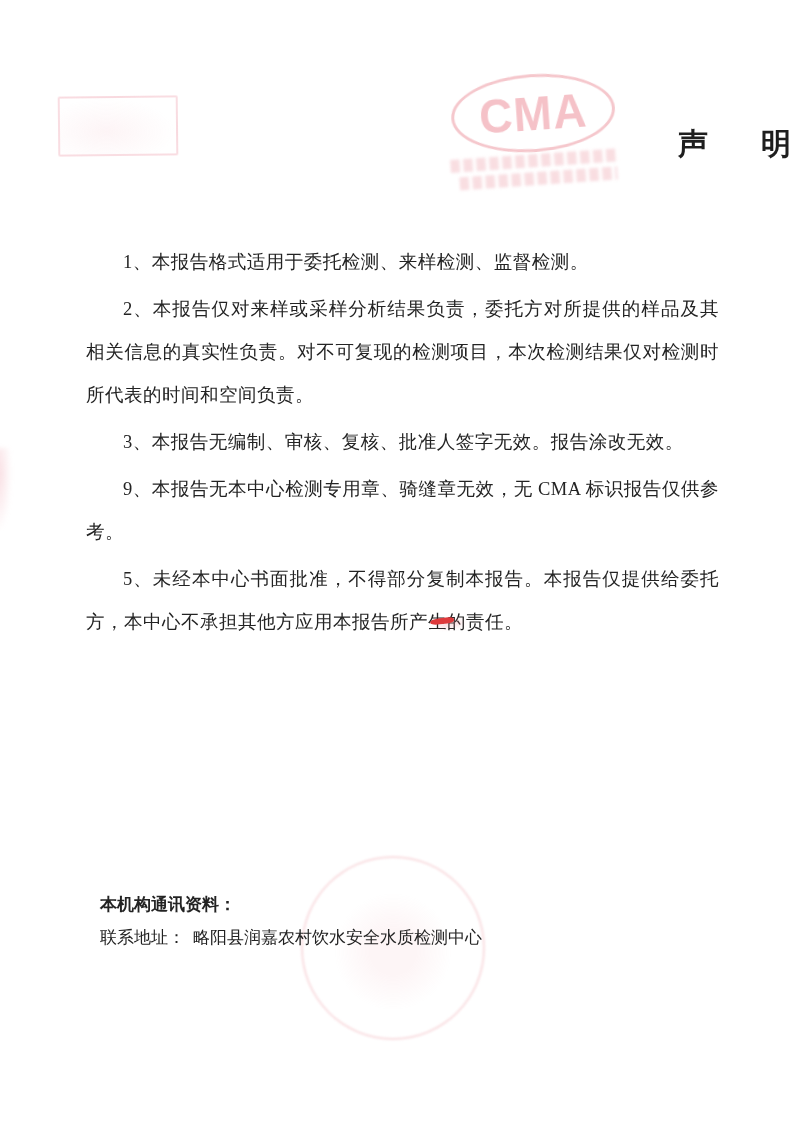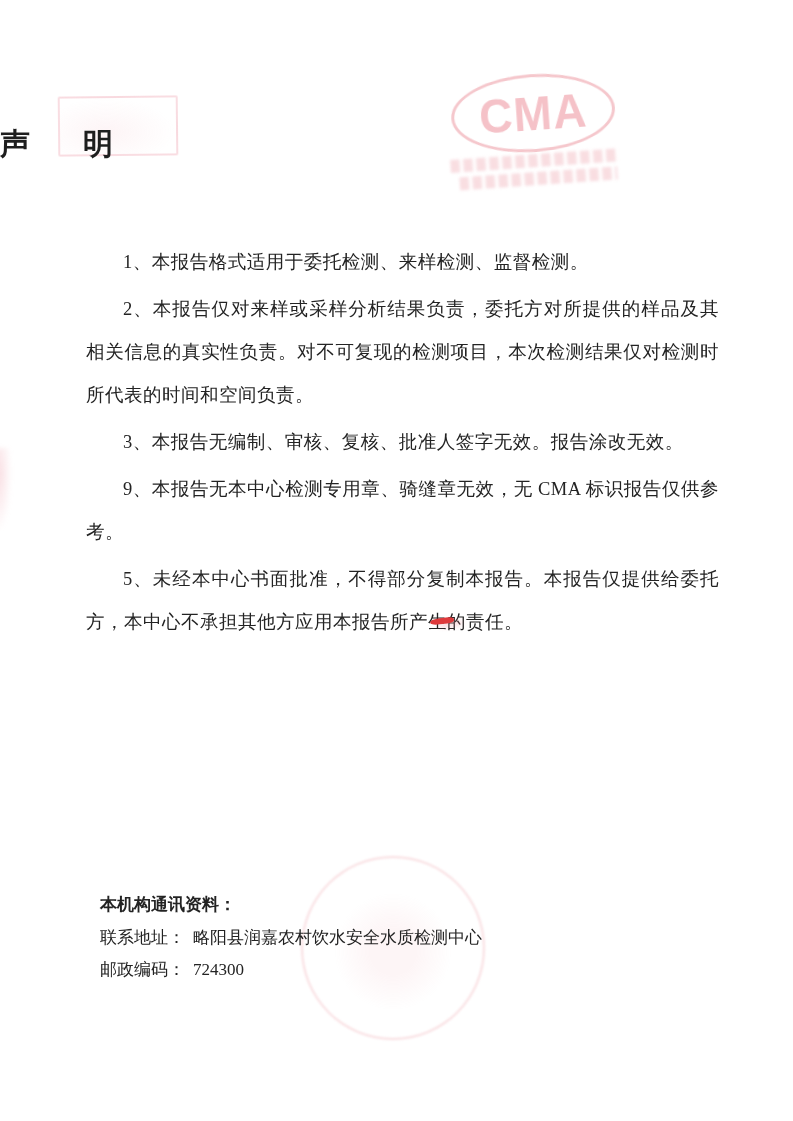--- a/index.html
+++ b/index.html
@@ -13,21 +13,21 @@
     font-family: "Liberation Serif", "DejaVu Serif", serif;
     color: #232323;
   }
 
   
   .doc-title {
     position: absolute;
     top: 124px;
     left: 0;
     width: 100%;
-    text-align: left;
+    text-align: right;
     font-size: 30px;
     font-weight: bold;
     letter-spacing: 2px;
     word-spacing: 16px;
     white-space: pre;
     color: #1e1e1e;
   }
 
   
   .declaration {
@@ -175,18 +175,15 @@
 
   <div class="left-smudge"></div>
 
   <div class="stamp-circle"></div>
 
   <div class="contact">
     <div class="heading">本机构通讯资料：</div>
     <div class="row">
       <span class="row-label">联系地址：</span><span>略阳县润嘉农村饮水安全水质检测中心</span>
     </div>
-    <div class="row">
-      <span class="row-label">邮政编码：</span><span>724300</span>
-    </div>
   </div>
 
 </div>
 
 </body></html>

